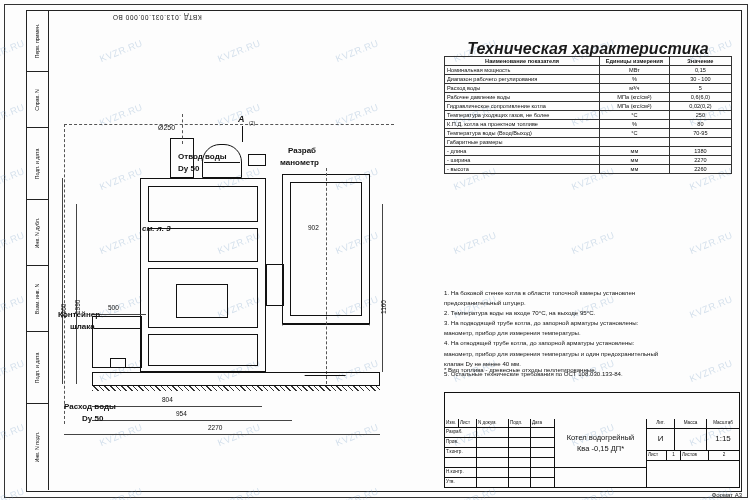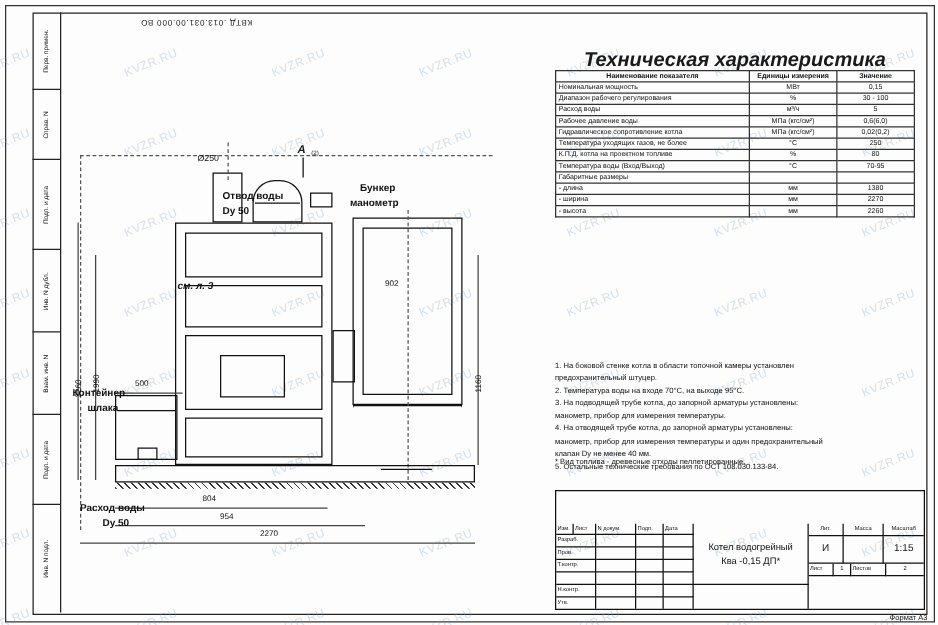--- a/index.html
+++ b/index.html
@@ -226,21 +226,21 @@
     <div class="dim" style="left:256px;top:196px;">902</div>
     <div class="ln vl" style="left:330px;top:176px;height:168px;background:#444;"></div>
     <div class="vdim" style="left:328px;top:286px;">1160</div>
 
     <div class="ln hl" style="left:40px;top:286px;width:54px;background:#444;"></div>
     <div class="dim" style="left:56px;top:276px;">500</div>
 
     <div class="lbl-b" style="left:126px;top:124px;">Отвод воды</div>
     <div class="lbl-b" style="left:126px;top:136px;">Dy 50</div>
 
-    <div class="lbl-b" style="left:236px;top:118px;">Бункер</div>
+    <div class="lbl-b" style="left:236px;top:118px;">Разраб</div>
     <div class="lbl-b" style="left:228px;top:130px;">манометр</div>
 
     <div class="lbl-b" style="left:6px;top:282px;">Контейнер</div>
     <div class="lbl-b" style="left:18px;top:294px;">шлака</div>
 
     <div class="lbl-b" style="left:12px;top:374px;">Расход воды</div>
     <div class="lbl-b" style="left:30px;top:386px;">Dy 50</div>
 
     <div class="lbl-b" style="left:90px;top:196px;font-style:italic;">см. л. 3</div>
   </div>

